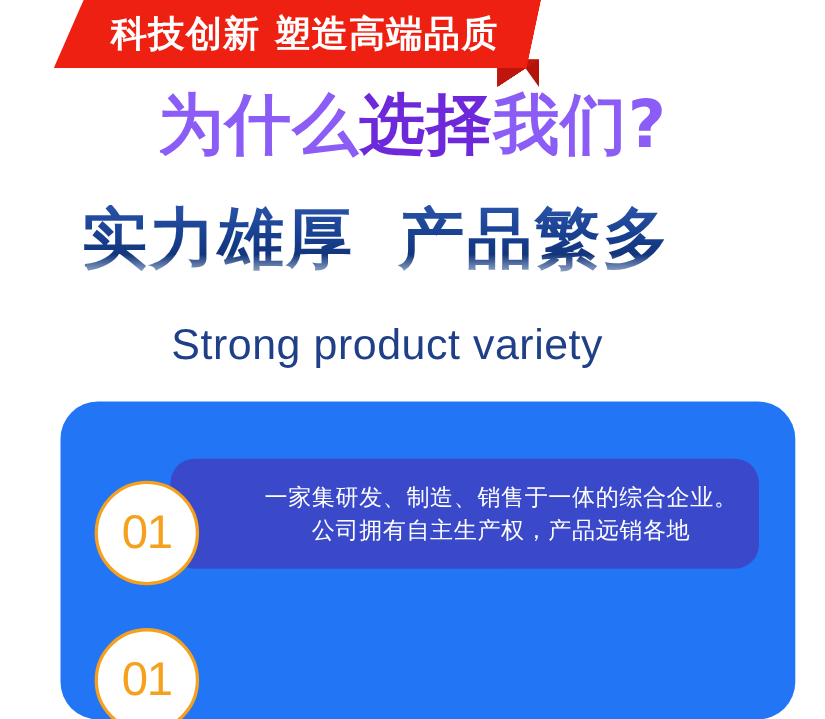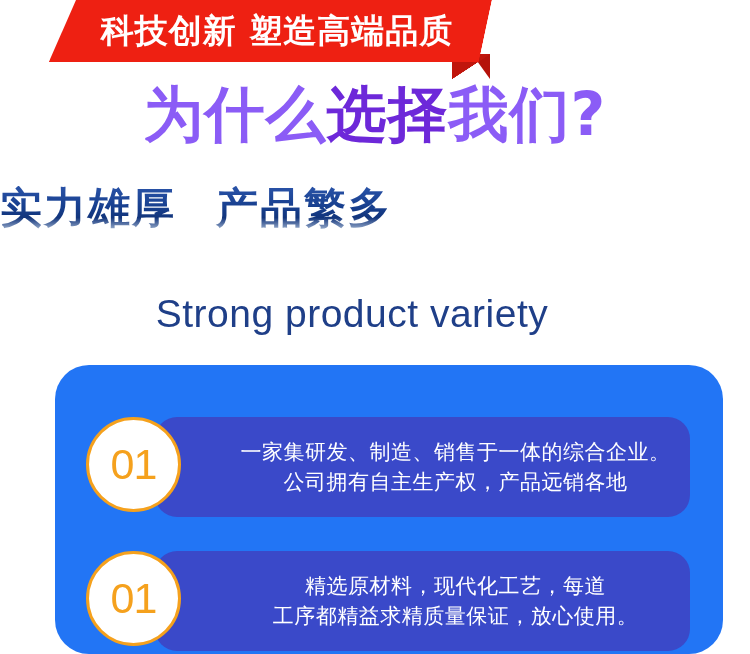--- a/index.html
+++ b/index.html
@@ -68,22 +68,22 @@
     white-space:nowrap;
     font-family:"DejaVu Sans","Liberation Sans",sans-serif;
   }
   .h1-blue{ color:#8b5cf6; }
   .h1-orange{ color:#6d28d9; }
 
   
   .headline2{
     position:absolute;
     left:0; top:186px; width:684px;
-    text-align:left;
-    font-size:42px;
+    text-align:center;
+    font-size:60px;
     font-weight:bold;
     letter-spacing:2px;
     line-height:1.05;
     white-space:nowrap;
     color:#17408f;
     background:linear-gradient(to bottom,#2a53a8 0%,#173f8e 48%,#12357c 72%,#9fb2cf 100%);
     -webkit-background-clip:text;
     background-clip:text;
     -webkit-text-fill-color:transparent;
     font-family:"DejaVu Sans","Liberation Sans",sans-serif;
@@ -137,21 +137,21 @@
     color:#ffffff;
     font-size:21px;
     line-height:1.45;
     letter-spacing:0.5px;
     font-family:"DejaVu Sans","Liberation Sans",sans-serif;
   }
   .feature-text .l{ display:block; white-space:nowrap; }
 
   .badge{
     position:absolute;
-    left:31px; top:0;
+    left:31px; top:20px;
     width:95px; height:95px;
     border-radius:50%;
     background:#ffffff;
     border:3px solid #f5a11d;
     display:flex; align-items:center; justify-content:center;
     z-index:3;
   }
   .badge span{
     color:#f5a11d;
     font-size:43px;
@@ -191,26 +191,20 @@
           <span class="l">一家集研发、制造、销售于一体的综合企业。</span>
           <span class="l">公司拥有自主生产权，产品远销各地</span>
         </div>
       </div>
       <div class="badge">
         <span>01</span>
       </div>
     </div>
 
     <div class="feature-row r2">
-      <div class="feature-box">
-        <div class="feature-text">
-          <span class="l">精选原材料，现代化工艺，每道</span>
-          <span class="l">工序都精益求精质量保证，放心使用。</span>
-        </div>
-      </div>
       <div class="badge">
         <span>01</span>
       </div>
     </div>
 
   </div>
 
 </div>
 
 </body></html>

